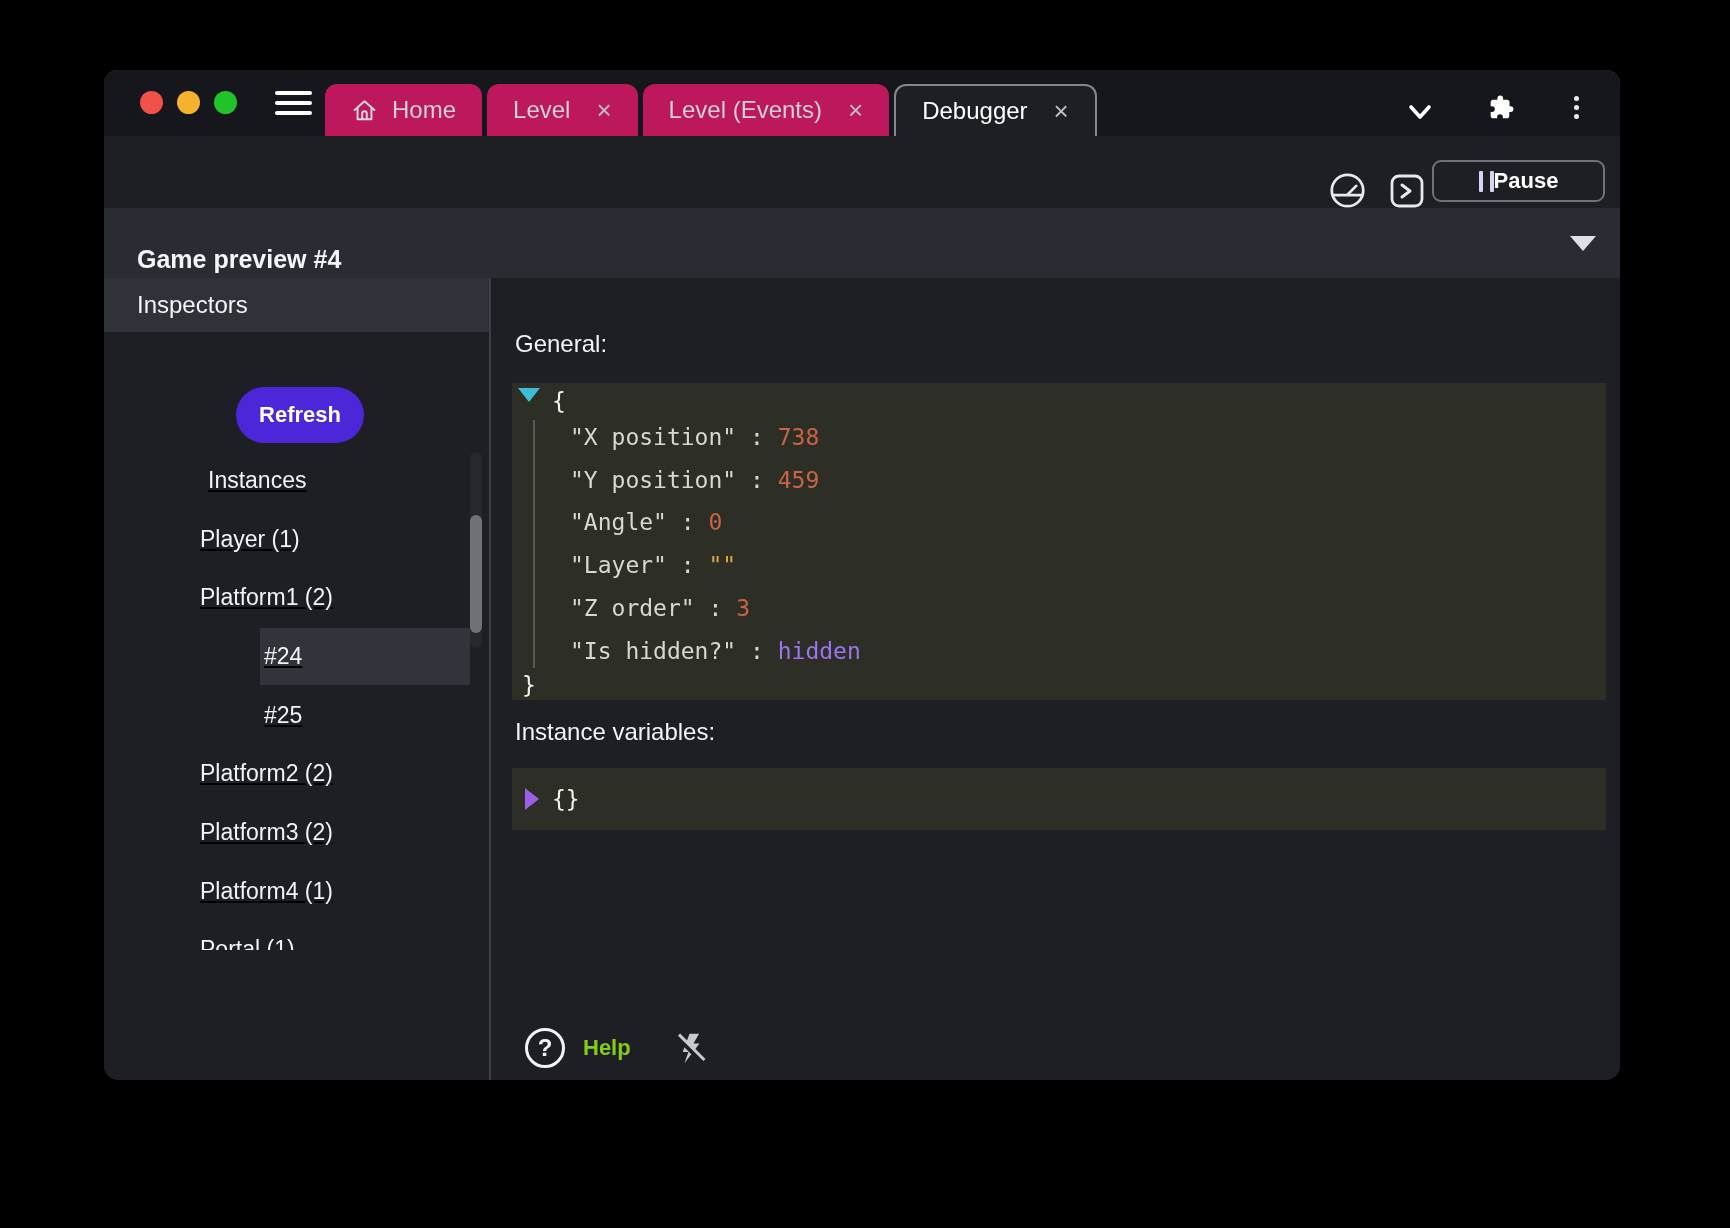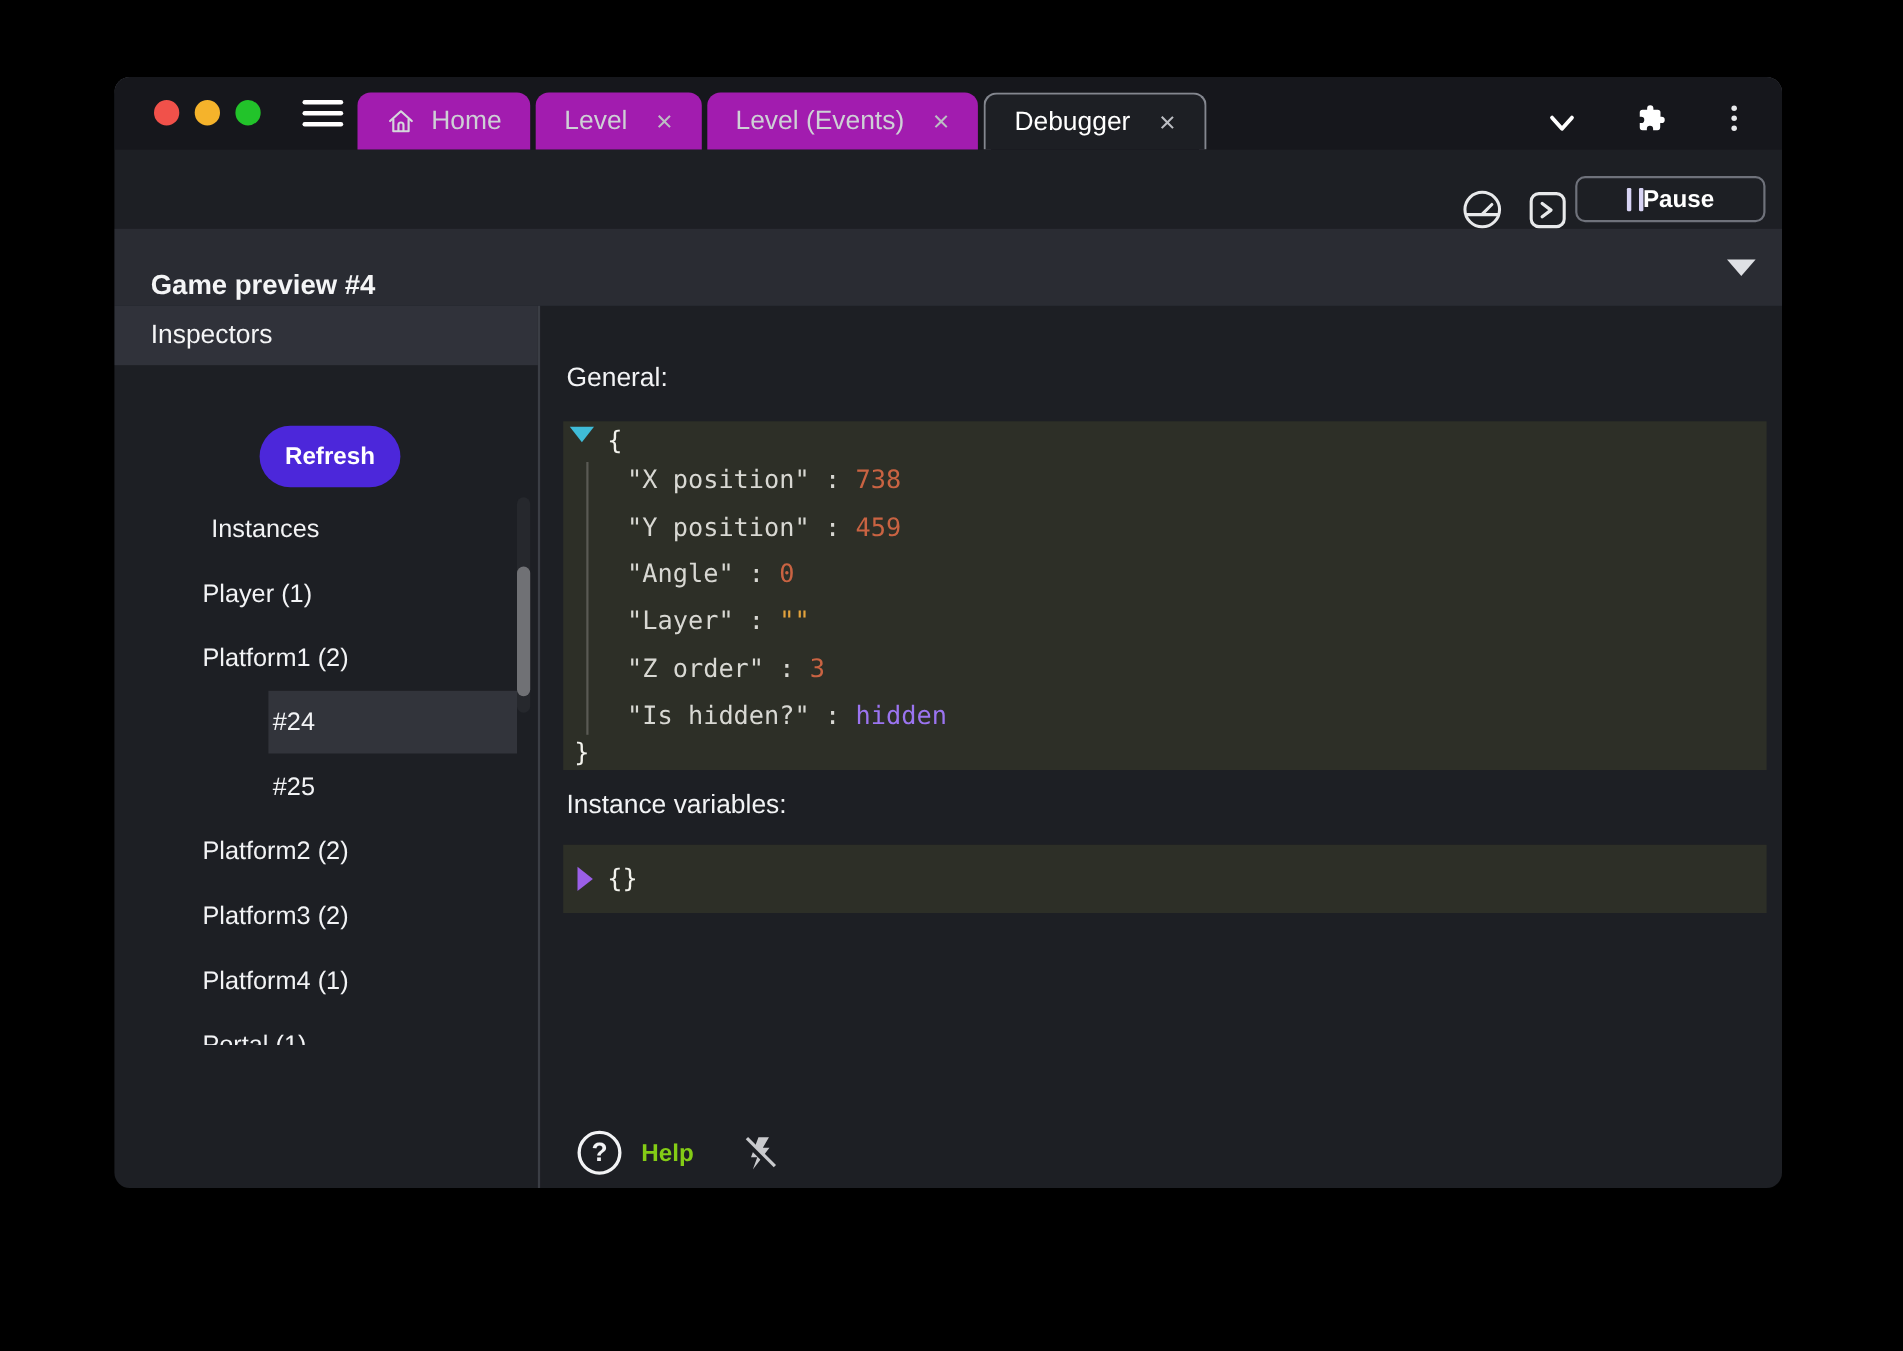--- a/index.html
+++ b/index.html
@@ -10,21 +10,21 @@
             background:#1d1f24; border-radius:14px; overflow:hidden;
             box-shadow: inset 0 2px 0 rgba(125,128,136,.55); }
 
   
   .tabbar { position:relative; height:66px; background:#16171c; }
   .lights { position:absolute; left:36px; top:21px; display:flex; gap:14px; }
   .light { width:23px; height:23px; border-radius:50%; }
   .hamburger { position:absolute; left:171px; top:21px; width:37px; display:flex; flex-direction:column; gap:6px; }
   .hamburger div { height:4px; background:#fff; border-radius:2px; }
   .tabs { position:absolute; left:221px; bottom:0; display:flex; gap:5px; align-items:flex-end; }
-  .tab { height:52px; display:flex; align-items:center; padding:0 26px; background:#a21caf;
+  .tab { height:52px; display:flex; align-items:center; padding:0 26px; background:#be185d;
          border-radius:12px 12px 0 0; color:#ced0d5; font-size:24px; white-space:nowrap; }
   .tab.active { background:#1d1f24; border:2px solid #84878f; border-bottom:none; color:#ffffff; }
   .tab .tab-icon { margin-right:14px; display:flex; }
   .tab .close { font-size:26px; color:#bcbec3; margin-left:26px; line-height:1; }
   .tb-right { position:absolute; }
   .kebab { display:flex; flex-direction:column; gap:4px; }
   .kebab div { width:5px; height:5px; border-radius:50%; background:#e9eaec; }
 
   
   .toolbar { position:relative; height:72px; }
@@ -43,21 +43,21 @@
 
   
   .content { display:flex; height:802px; }
   .sidebar { width:385px; position:relative; }
   .sb-header { height:54px; background:#30323a; display:flex; align-items:center; padding-left:33px;
                font-size:24px; color:#f4f5f6; }
   .sb-body { position:relative; height:618px; overflow:hidden; }
   .refresh { position:absolute; left:132px; top:55px; width:128px; height:56px; border:none;
              border-radius:28px; color:#fff; font-weight:bold; font-size:22px; font-family:inherit;
              display:flex; align-items:center; justify-content:center; }
-  .tree { position:absolute; top:119px; left:0; right:0; }
+  .tree { position:absolute; top:119px; left:16px; right:0;text-decoration:underline; }
   .tree-row { height:58.7px; display:flex; align-items:center; font-size:23px; color:#f2f3f5; position:relative; }
   .tree-row.lvl0 { padding-left:88px; }
   .tree-row.lvl1 { padding-left:80px; }
   .tree-row.lvl2 { padding-left:144px; }
   .tree-row.selected::before { content:""; position:absolute; left:140px; right:19px; top:1px; bottom:1px; background:#32343b; }
   .tree-row span { position:relative; }
   .sb-track { position:absolute; left:366px; top:120px; width:12px; height:196px; background:#26282d; border-radius:6px; }
   .sb-thumb { position:absolute; left:366px; top:183px; width:12px; height:118px; background:#707175; border-radius:6px; }
 
   .divider { width:2px; background:#3b3e45; }

